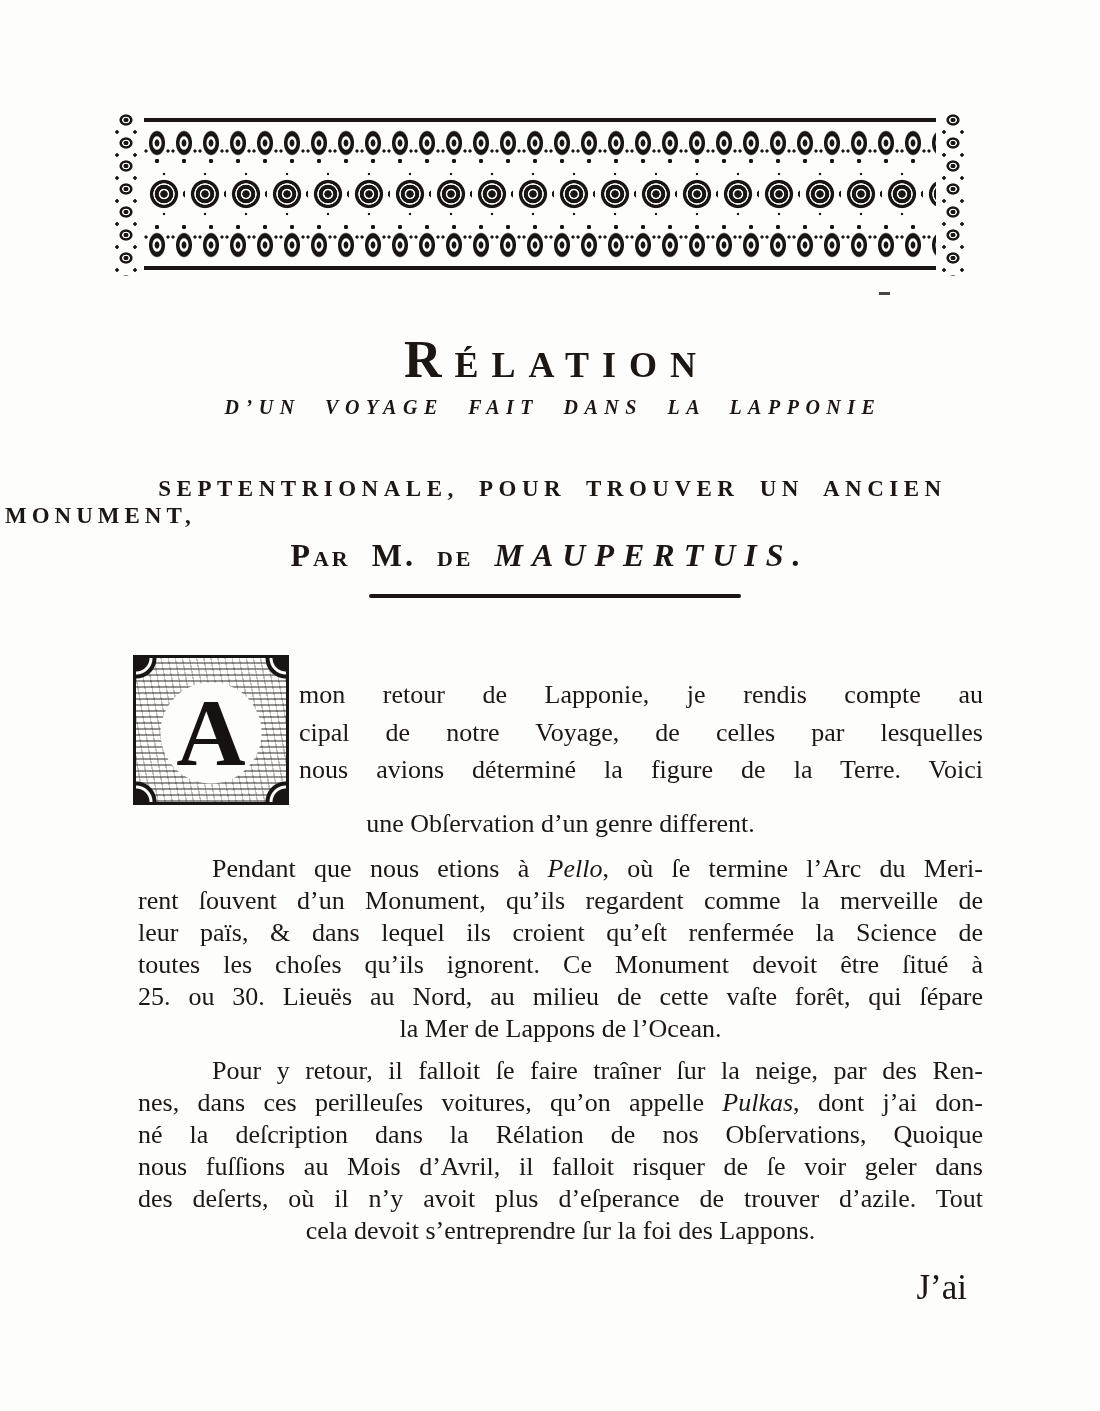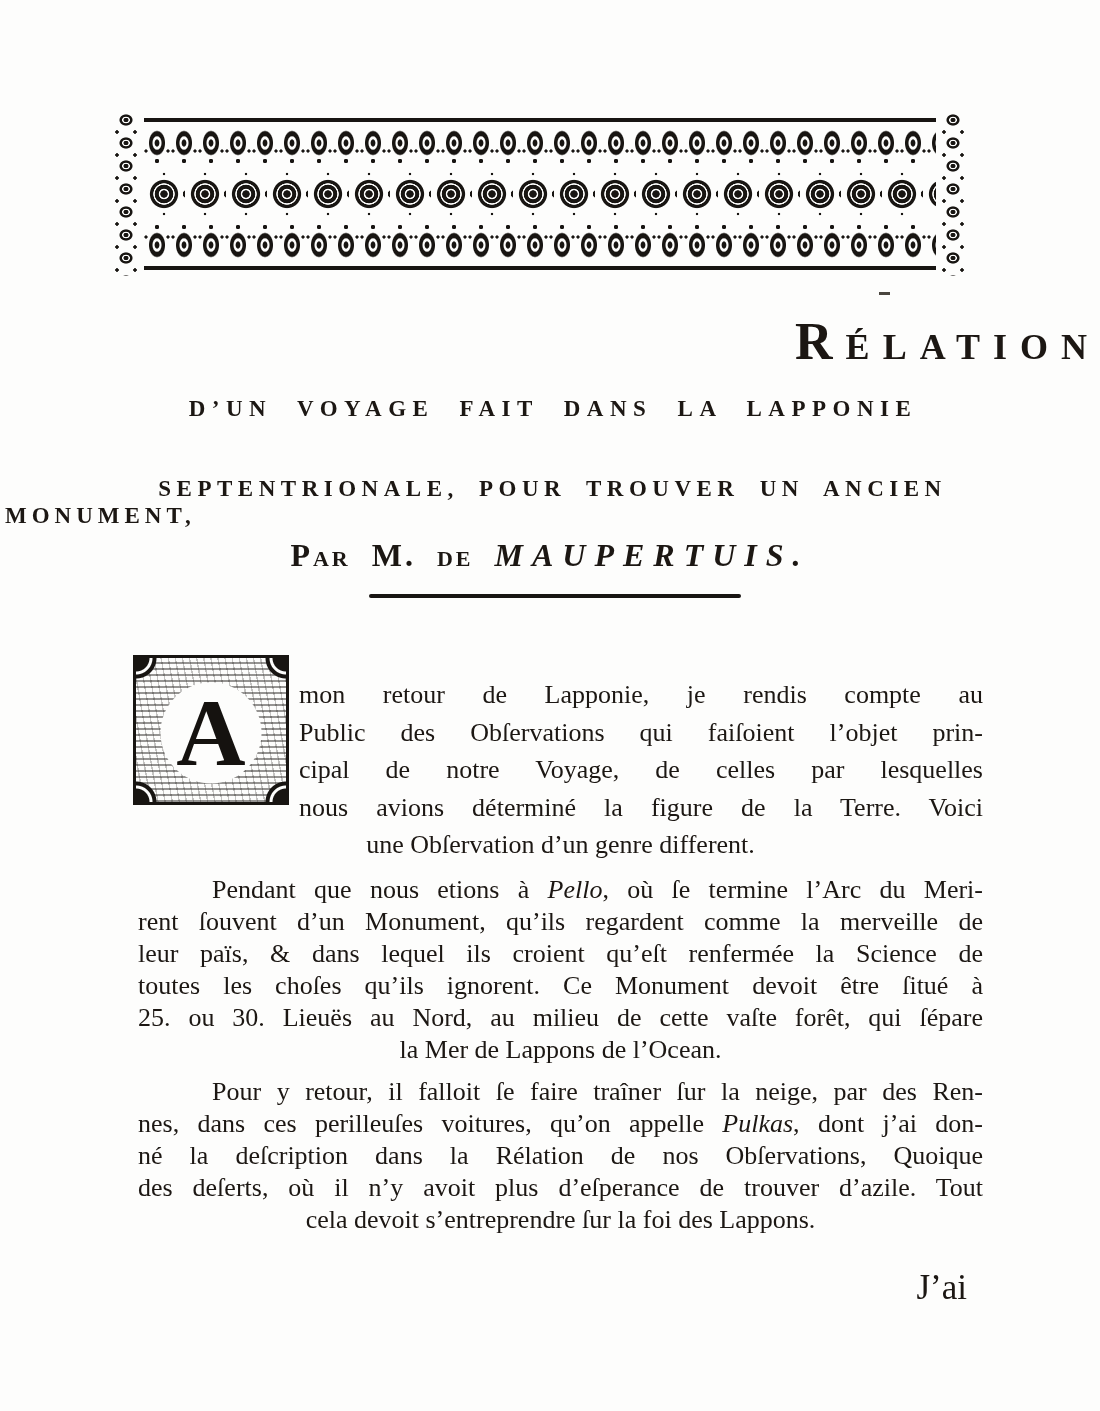--- a/index.html
+++ b/index.html
@@ -43,28 +43,28 @@
       radial-gradient(15px 15px at 20px 24px, #181512 0 3.4px, #fdfdfc 4px 4.9px, #181512 5.6px 9px, #fdfdfc 9.6px 10.4px, #181512 11px 13.6px, transparent 14.6px),
       radial-gradient(3px 5px at 41px 24px, #181512 0 60%, transparent 75%),
       radial-gradient(2px 2px at 20px 4px, #181512 0 65%, transparent 80%),
       radial-gradient(2px 2px at 20px 44px, #181512 0 65%, transparent 80%);
     background-size:41px 48px; background-repeat:repeat-x;
   }
   .stray-dash { position:absolute; width:11px; height:3px; background:#4a463f; left:879px; top:292px; }
 
   
   .t-title {
-    position:absolute; top:312px; left:0; width:100%;
-    text-align:right; font-variant:small-caps;
+    position:absolute; top:330px; left:0; width:100%;
+    text-align:center; font-variant:small-caps;
     font-size:52px; font-weight:600; letter-spacing:13px; text-indent:13px;
   }
   .t-sub1 {
     position:absolute; top:396px; left:0; width:100%;
-    text-align:center; font-size:23px; font-weight:600;
-    letter-spacing:6.5px; word-spacing:13px; text-indent:6px;
+    text-align:center; font-size:20px; font-weight:600;
+    letter-spacing:6.5px; word-spacing:13px; text-indent:6px;font-style:italic;
   }
   .t-sub2 {
     position:absolute; top:452px; left:0; width:100%;
     text-align:center; font-size:23px; font-weight:600;
     letter-spacing:5.5px; word-spacing:9px; text-indent:5px;margin-top:24px;
   }
   .t-sub3 {
     position:absolute; top:503px; left:0; width:100%;
     text-align:left; font-size:23px; font-weight:600;
     letter-spacing:5px; text-indent:5px;
@@ -132,36 +132,36 @@
 <div class="t-byline">Par M. de <i>MAUPERTUIS.</i></div>
 <div class="t-rule"></div>
 
 <div class="body-text">
   <div class="dropcap">
     <span class="dc-letter">A</span>
   </div>
   <div id="paragraphs">
       <div class="para first">
         <div class="line just">mon retour de Lapponie, je rendis compte au</div>
-        <div class="line just">Public des Obſervations qui faiſoient l’objet prin-</div>
         <div class="line just">cipal de notre Voyage, de celles par lesquelles</div>
         <div class="line just">nous avions déterminé la figure de la Terre. Voici</div>
         <div class="line clear">une Obſervation d’un genre different.</div>
       </div>
       <div class="para ind">
         <div class="line just">Pendant que nous etions à <i>Pello</i>, où ſe termine l’Arc du Meri-</div>
         <div class="line just">rent ſouvent d’un Monument, qu’ils regardent comme la merveille de</div>
         <div class="line just">leur païs, &amp; dans lequel ils croient qu’eſt renfermée la Science de</div>
         <div class="line just">toutes les choſes qu’ils ignorent. Ce Monument devoit être ſitué à</div>
         <div class="line just">25. ou 30. Lieuës au Nord, au milieu de cette vaſte forêt, qui ſépare</div>
         <div class="line">la Mer de Lappons de l’Ocean.</div>
       </div>
       <div class="para ind">
         <div class="line just">Pour y retour, il falloit ſe faire traîner ſur la neige, par des Ren-</div>
         <div class="line just">nes, dans ces perilleuſes voitures, qu’on appelle <i>Pulkas</i>, dont j’ai don-</div>
         <div class="line just">né la deſcription dans la Rélation de nos Obſervations, Quoique</div>
+        <div class="line just">nous fuſſions au Mois d’Avril, il falloit risquer de ſe voir geler dans</div>
         <div class="line just">des deſerts, où il n’y avoit plus d’eſperance de trouver d’azile. Tout</div>
         <div class="line">cela devoit s’entreprendre ſur la foi des Lappons.</div>
       </div>
     </div>
 </div>
 
 <div class="catchword">J’ai</div>
 
 </body></html>

